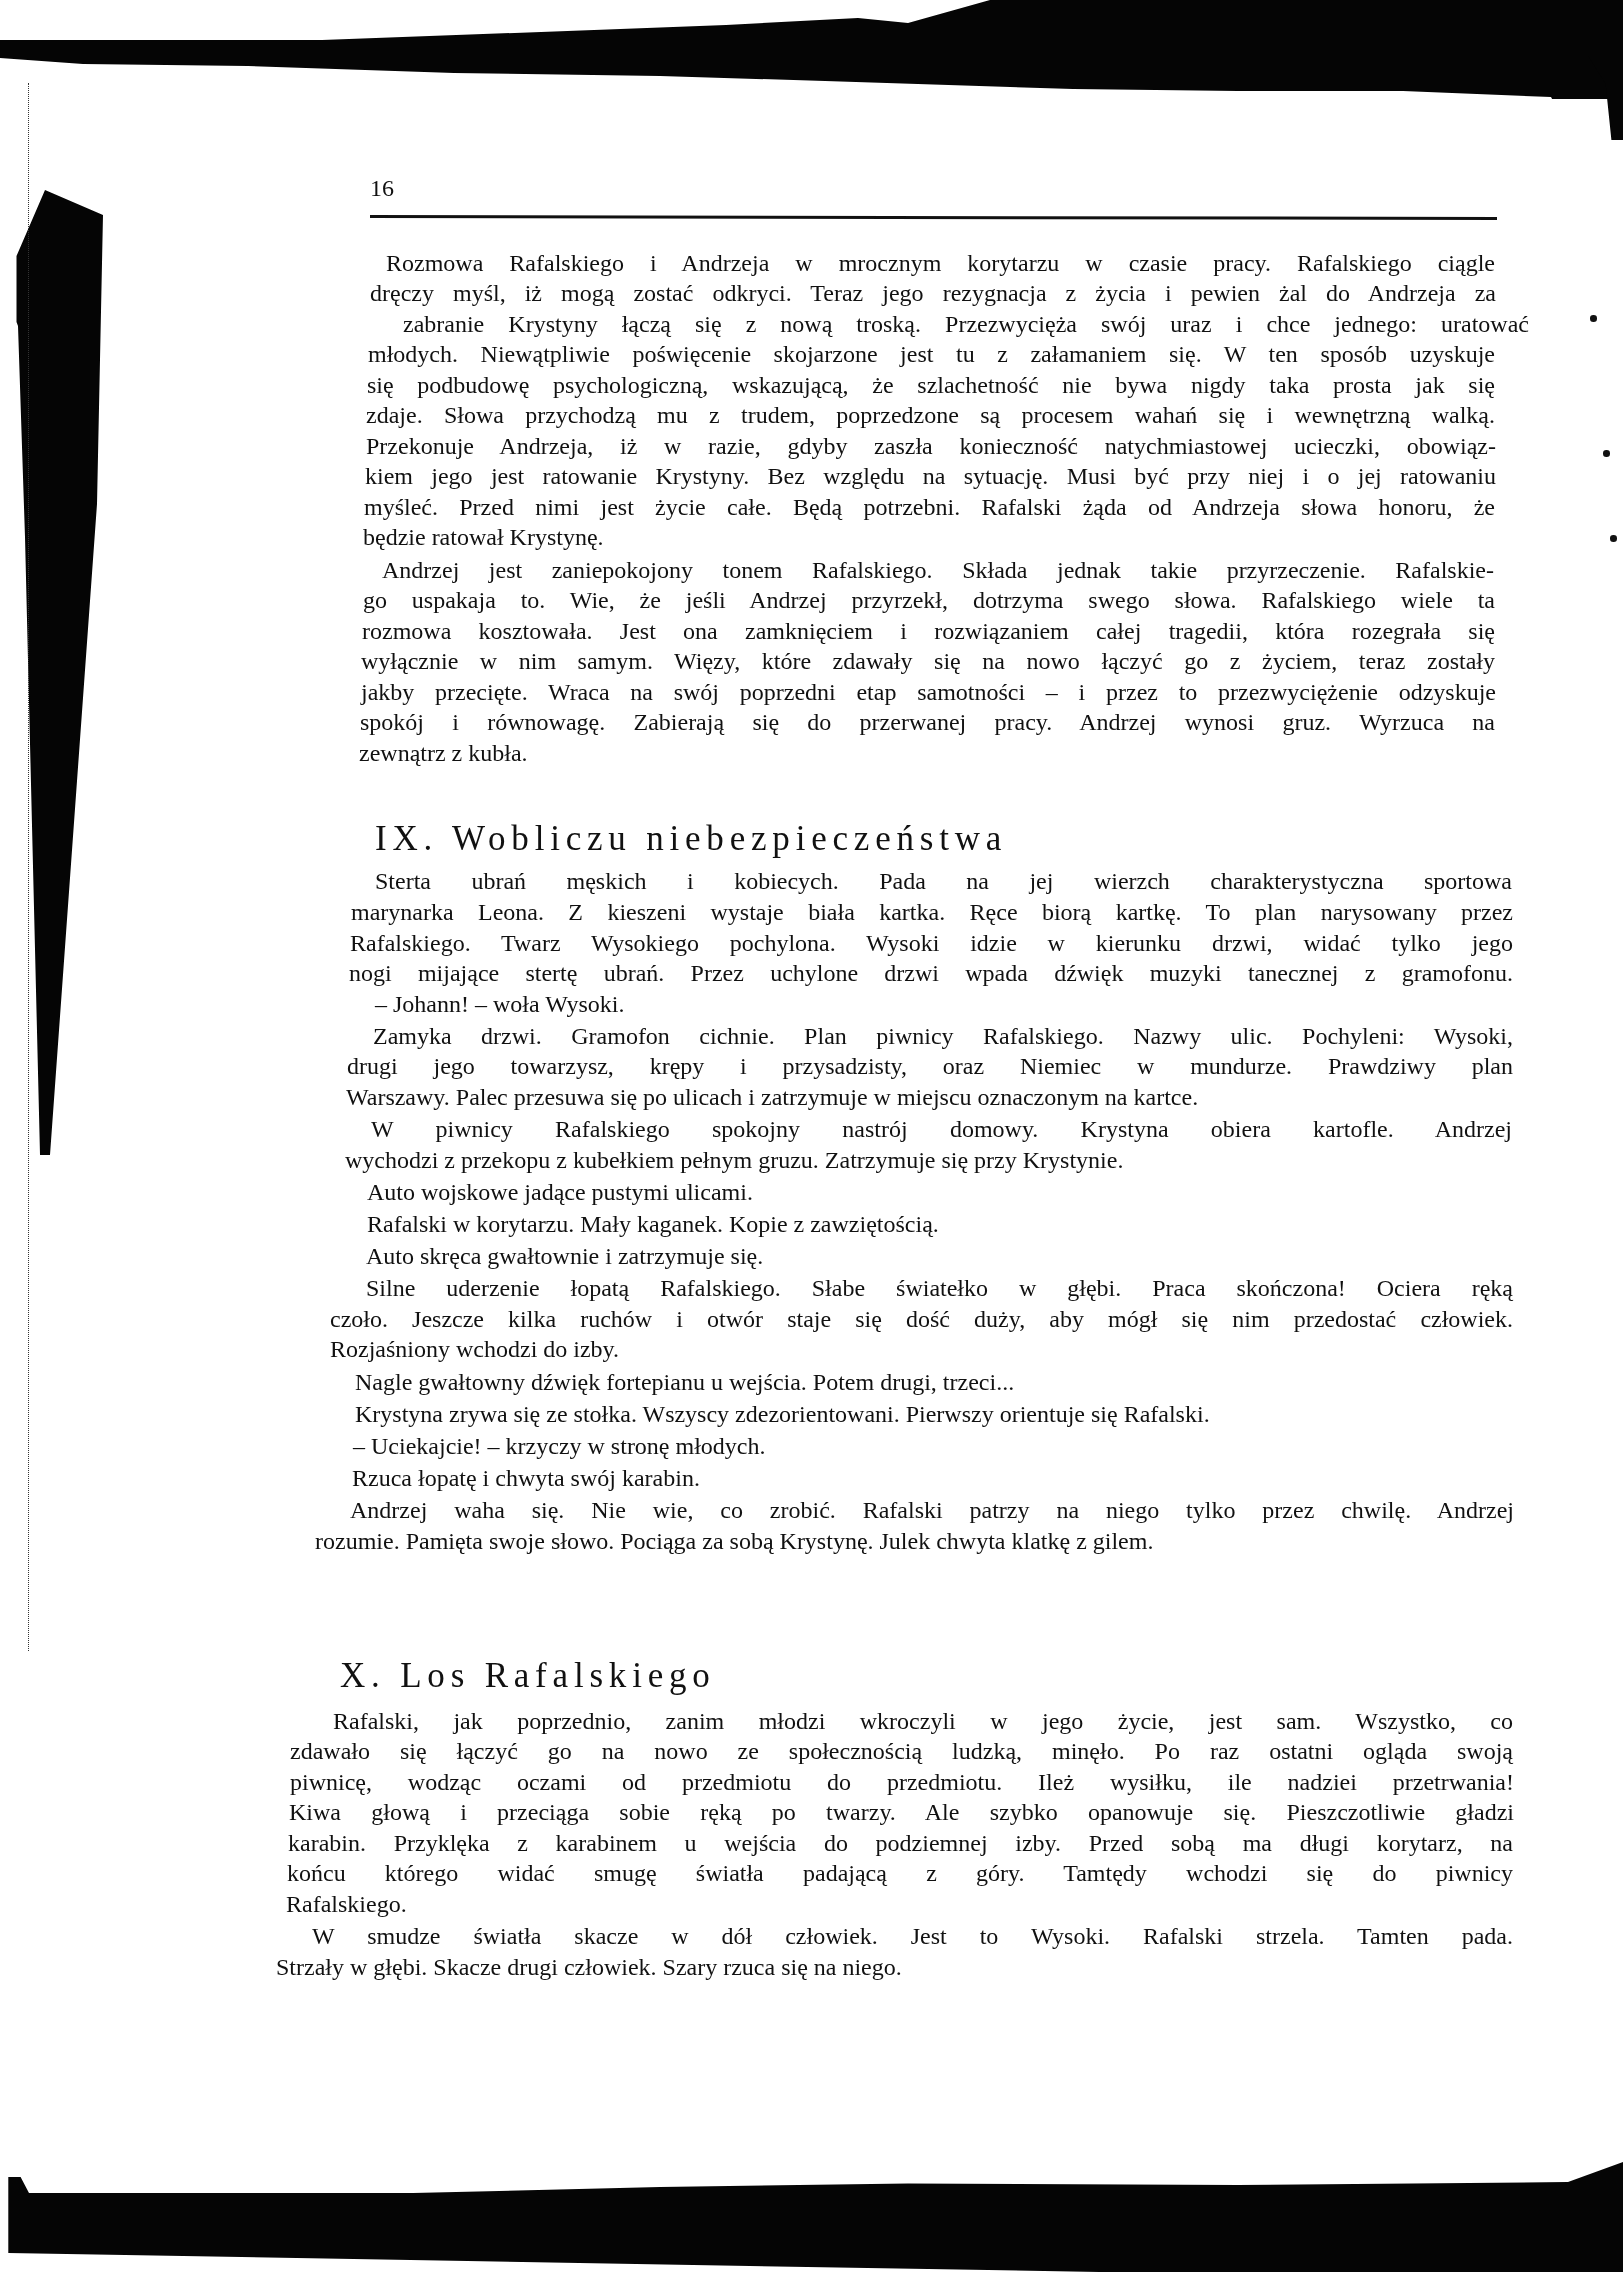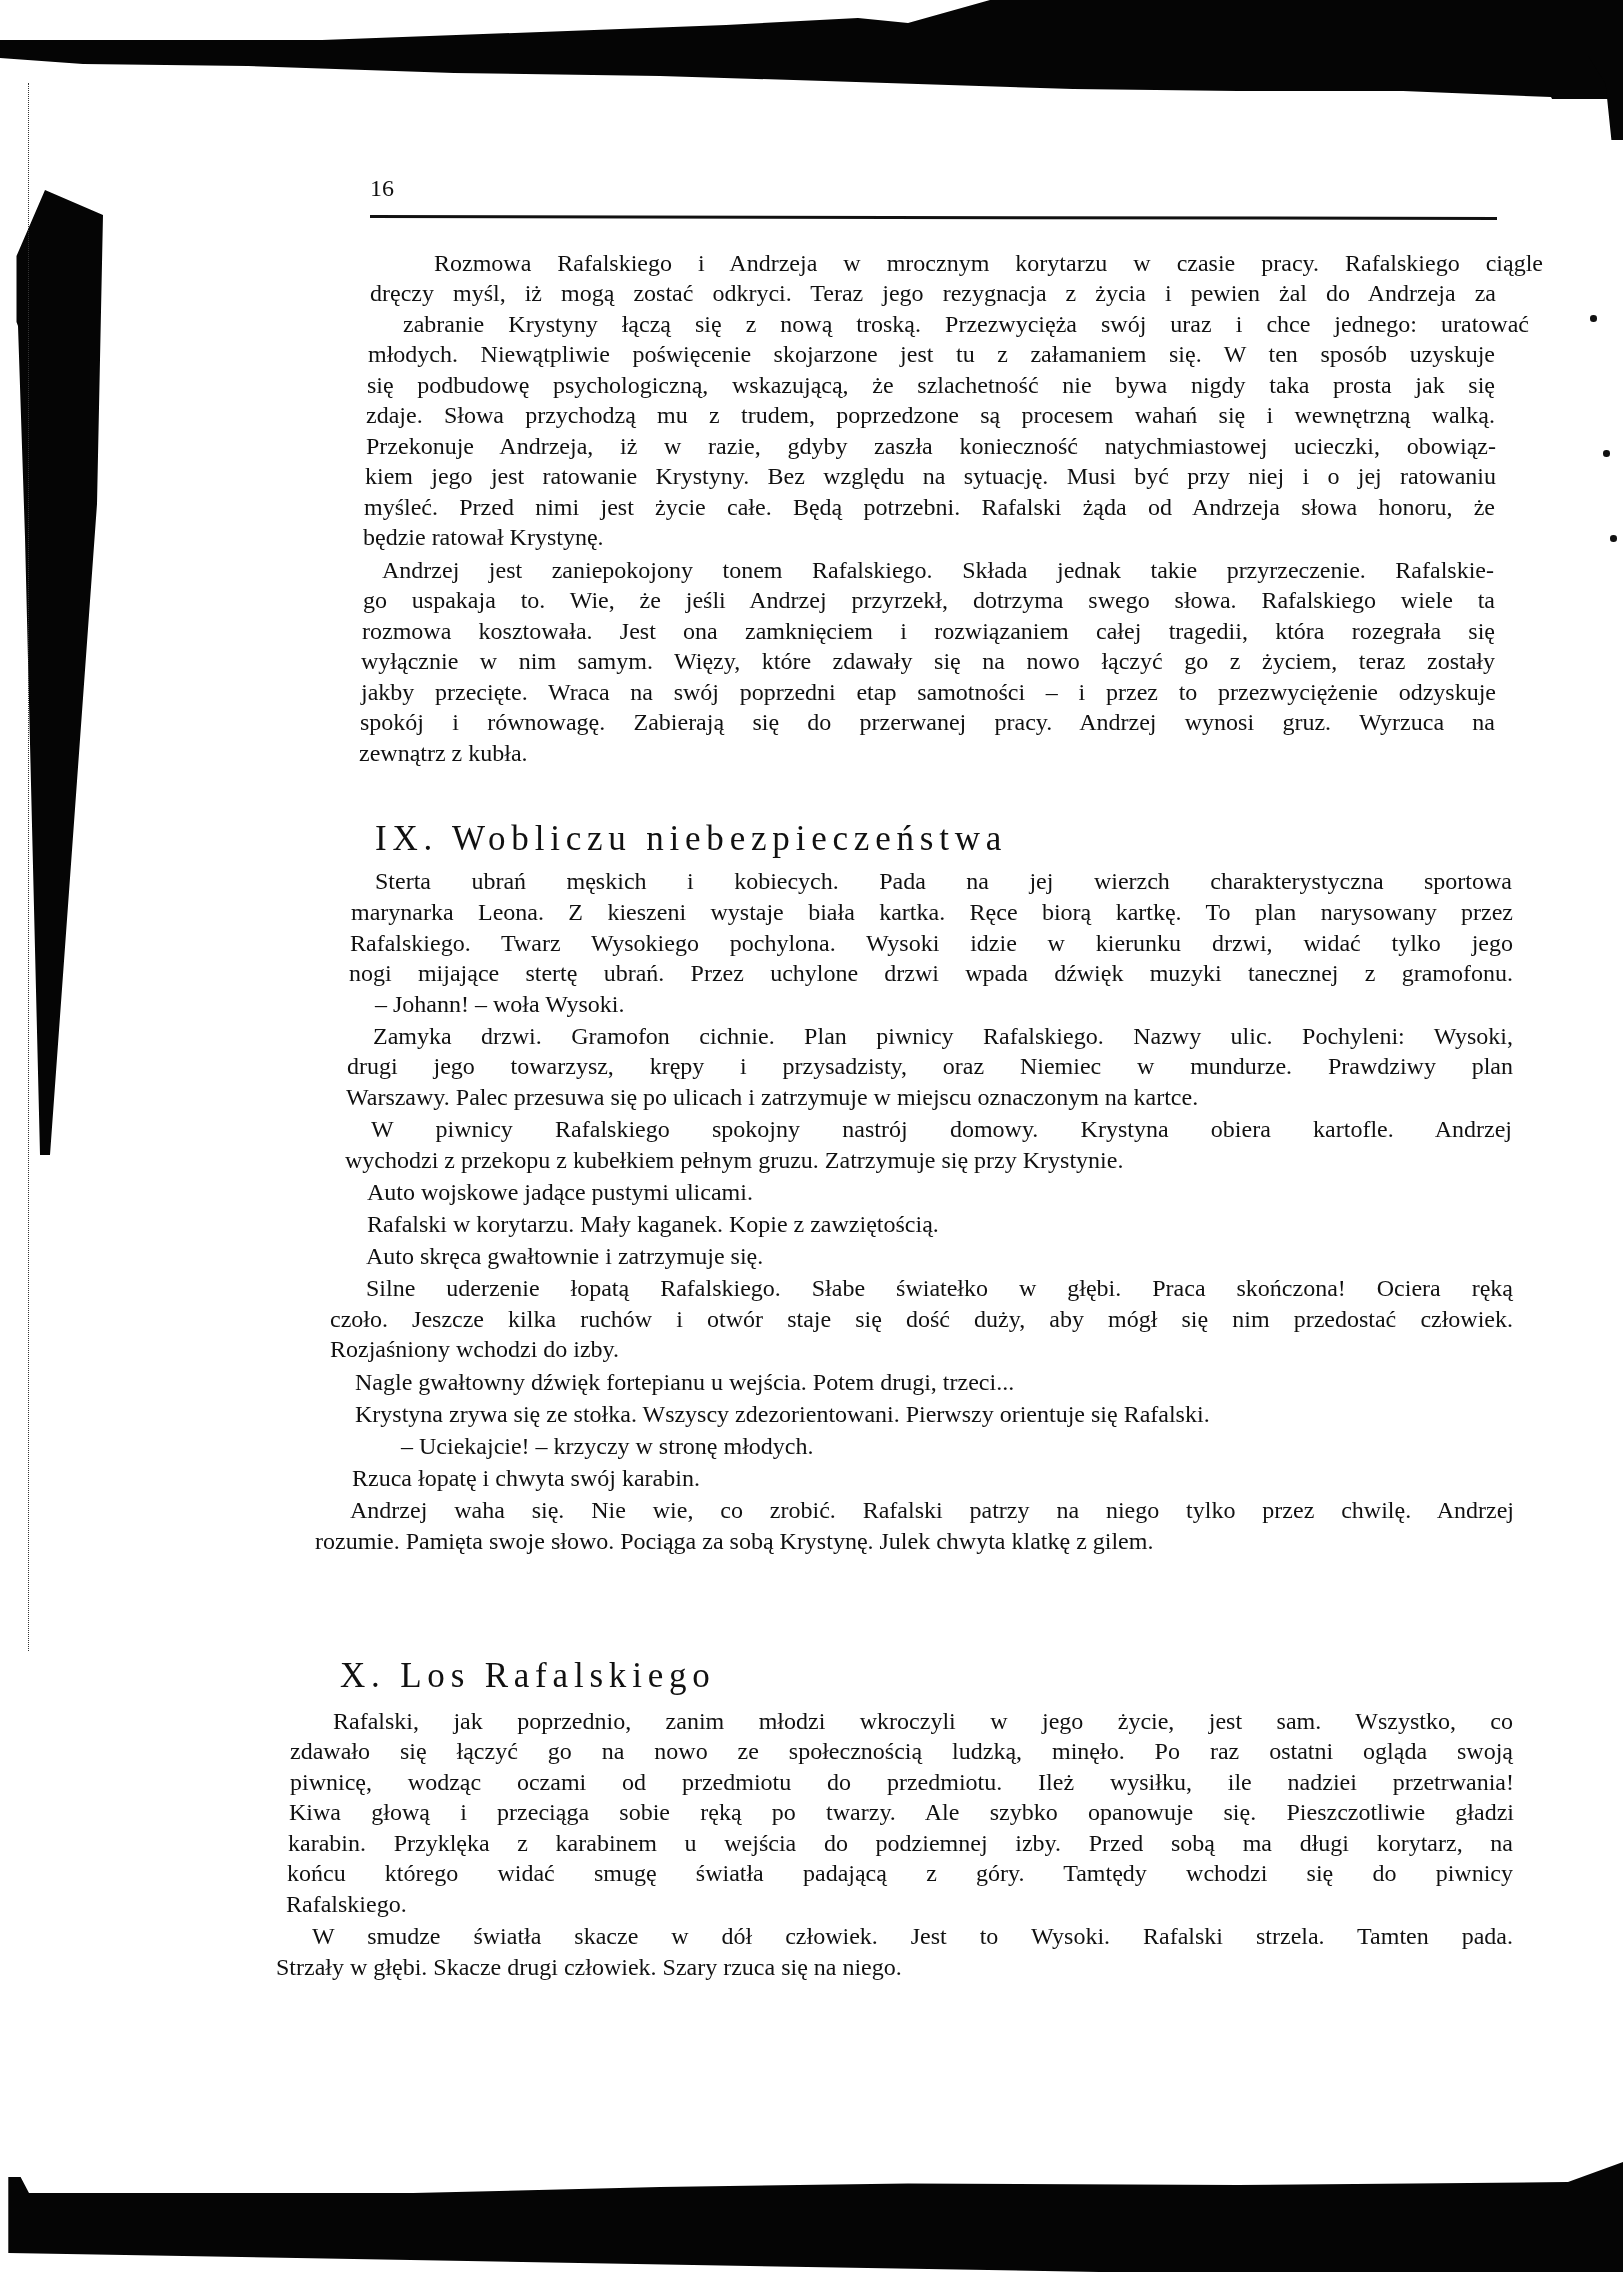--- a/index.html
+++ b/index.html
@@ -46,21 +46,21 @@
 <div class="margin-mark" style="left:1603px; top:450px;"></div>
 <div class="margin-mark" style="left:1610px; top:535px;"></div>
 
 <div class="page">
   <div class="running-head">
     <span class="page-number">16</span>
   </div>
   <div class="head-rule"></div>
 
   <div id="body-text">
-      <div class="line j" style="left: 386px; top: 248px; width: 1109px; margin-left: 48px;">Rozmowa Rafalskiego i Andrzeja w mrocznym korytarzu w czasie pracy. Rafalskiego ciągle</div>
+      <div class="line j" style="left: 386px; top: 248px; width: 1109px;">Rozmowa Rafalskiego i Andrzeja w mrocznym korytarzu w czasie pracy. Rafalskiego ciągle</div>
       <div class="line j" style="left: 370px; top: 278px; width: 1126px;">dręczy myśl, iż mogą zostać odkryci. Teraz jego rezygnacja z życia i pewien żal do Andrzeja za</div>
       <div class="line j" style="left: 367px; top: 309px; width: 1126px; margin-left: 36px;">zabranie Krystyny łączą się z nową troską. Przezwycięża swój uraz i chce jednego: uratować</div>
       <div class="line j" style="left: 368px; top: 339px; width: 1127px;">młodych. Niewątpliwie poświęcenie skojarzone jest tu z załamaniem się. W ten sposób uzyskuje</div>
       <div class="line j" style="left: 367px; top: 370px; width: 1128px;">się podbudowę psychologiczną, wskazującą, że szlachetność nie bywa nigdy taka prosta jak się</div>
       <div class="line j" style="left: 366px; top: 400px; width: 1129px;">zdaje. Słowa przychodzą mu z trudem, poprzedzone są procesem wahań się i wewnętrzną walką.</div>
       <div class="line j" style="left: 366px; top: 431px; width: 1130px;">Przekonuje Andrzeja, iż w razie, gdyby zaszła konieczność natychmiastowej ucieczki, obowiąz-</div>
       <div class="line j" style="left: 365px; top: 461px; width: 1131px;">kiem jego jest ratowanie Krystyny. Bez względu na sytuację. Musi być przy niej i o jej ratowaniu</div>
       <div class="line j" style="left: 364px; top: 492px; width: 1131px;">myśleć. Przed nimi jest życie całe. Będą potrzebni. Rafalski żąda od Andrzeja słowa honoru, że</div>
       <div class="line" style="left: 363px; top: 522px;">będzie ratował Krystynę.</div>
       <div class="line j" style="left: 382px; top: 555px; width: 1112px;">Andrzej jest zaniepokojony tonem Rafalskiego. Składa jednak takie przyrzeczenie. Rafalskie-</div>
@@ -82,21 +82,21 @@
       <div class="line j" style="left: 371px; top: 1114px; width: 1141px;">W piwnicy Rafalskiego spokojny nastrój domowy. Krystyna obiera kartofle. Andrzej</div>
       <div class="line" style="left: 345px; top: 1145px;">wychodzi z przekopu z kubełkiem pełnym gruzu. Zatrzymuje się przy Krystynie.</div>
       <div class="line" style="left: 367px; top: 1177px;">Auto wojskowe jadące pustymi ulicami.</div>
       <div class="line" style="left: 367px; top: 1209px;">Rafalski w korytarzu. Mały kaganek. Kopie z zawziętością.</div>
       <div class="line" style="left: 366px; top: 1241px;">Auto skręca gwałtownie i zatrzymuje się.</div>
       <div class="line j" style="left: 366px; top: 1273px; width: 1147px;">Silne uderzenie łopatą Rafalskiego. Słabe światełko w głębi. Praca skończona! Ociera ręką</div>
       <div class="line j" style="left: 330px; top: 1304px; width: 1183px;">czoło. Jeszcze kilka ruchów i otwór staje się dość duży, aby mógł się nim przedostać człowiek.</div>
       <div class="line" style="left: 330px; top: 1334px;">Rozjaśniony wchodzi do izby.</div>
       <div class="line" style="left: 355px; top: 1367px;">Nagle gwałtowny dźwięk fortepianu u wejścia. Potem drugi, trzeci...</div>
       <div class="line" style="left: 355px; top: 1399px;">Krystyna zrywa się ze stołka. Wszyscy zdezorientowani. Pierwszy orientuje się Rafalski.</div>
-      <div class="line" style="left: 353px; top: 1431px; margin-left: 48px;">– Uciekajcie! – krzyczy w stronę młodych.</div>
+      <div class="line" style="left: 353px; top: 1431px;">– Uciekajcie! – krzyczy w stronę młodych.</div>
       <div class="line" style="left: 352px; top: 1463px;">Rzuca łopatę i chwyta swój karabin.</div>
       <div class="line j" style="left: 350px; top: 1495px; width: 1164px;">Andrzej waha się. Nie wie, co zrobić. Rafalski patrzy na niego tylko przez chwilę. Andrzej</div>
       <div class="line" style="left: 315px; top: 1526px;">rozumie. Pamięta swoje słowo. Pociąga za sobą Krystynę. Julek chwyta klatkę z gilem.</div>
       <div class="heading" style="left: 340px; top: 1656px;">X. Los Rafalskiego</div>
       <div class="line j" style="left: 333px; top: 1706px; width: 1180px;">Rafalski, jak poprzednio, zanim młodzi wkroczyli w jego życie, jest sam. Wszystko, co</div>
       <div class="line j" style="left: 290px; top: 1736px; width: 1223px;">zdawało się łączyć go na nowo ze społecznością ludzką, minęło. Po raz ostatni ogląda swoją</div>
       <div class="line j" style="left: 290px; top: 1767px; width: 1224px;">piwnicę, wodząc oczami od przedmiotu do przedmiotu. Ileż wysiłku, ile nadziei przetrwania!</div>
       <div class="line j" style="left: 289px; top: 1797px; width: 1225px;">Kiwa głową i przeciąga sobie ręką po twarzy. Ale szybko opanowuje się. Pieszczotliwie gładzi</div>
       <div class="line j" style="left: 288px; top: 1828px; width: 1225px;">karabin. Przyklęka z karabinem u wejścia do podziemnej izby. Przed sobą ma długi korytarz, na</div>
       <div class="line j" style="left: 287px; top: 1858px; width: 1226px;">końcu którego widać smugę światła padającą z góry. Tamtędy wchodzi się do piwnicy</div>

